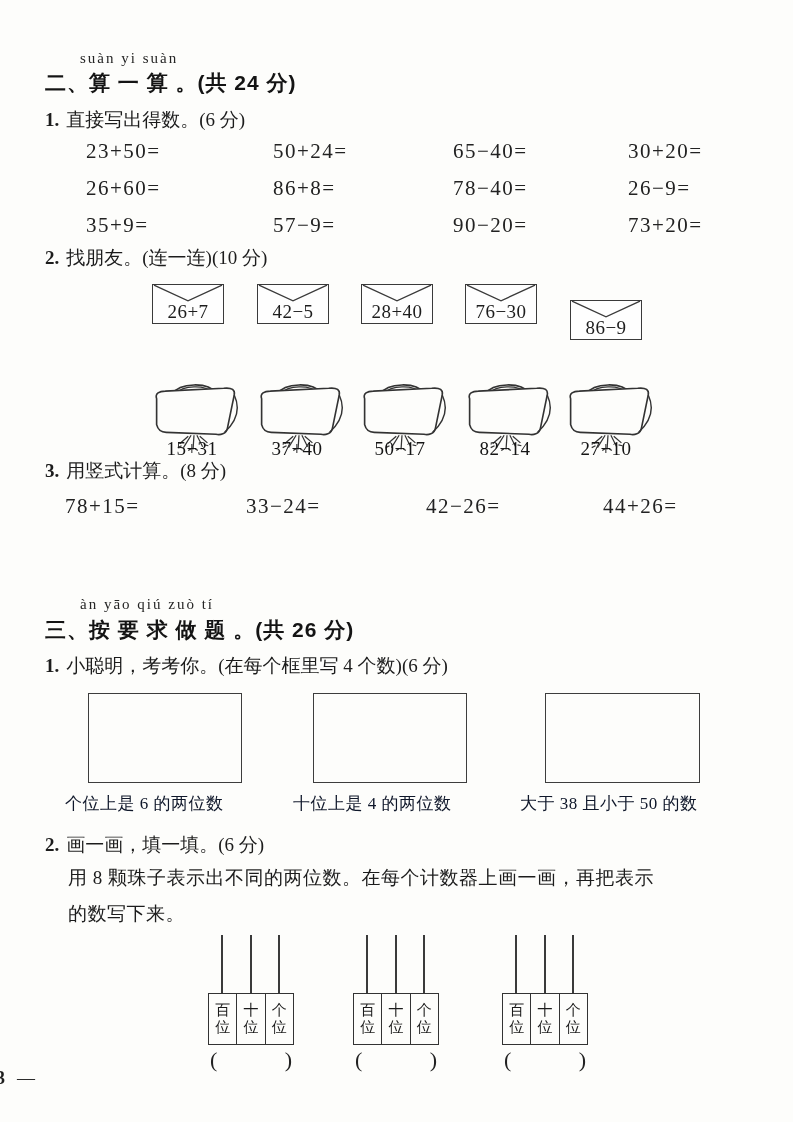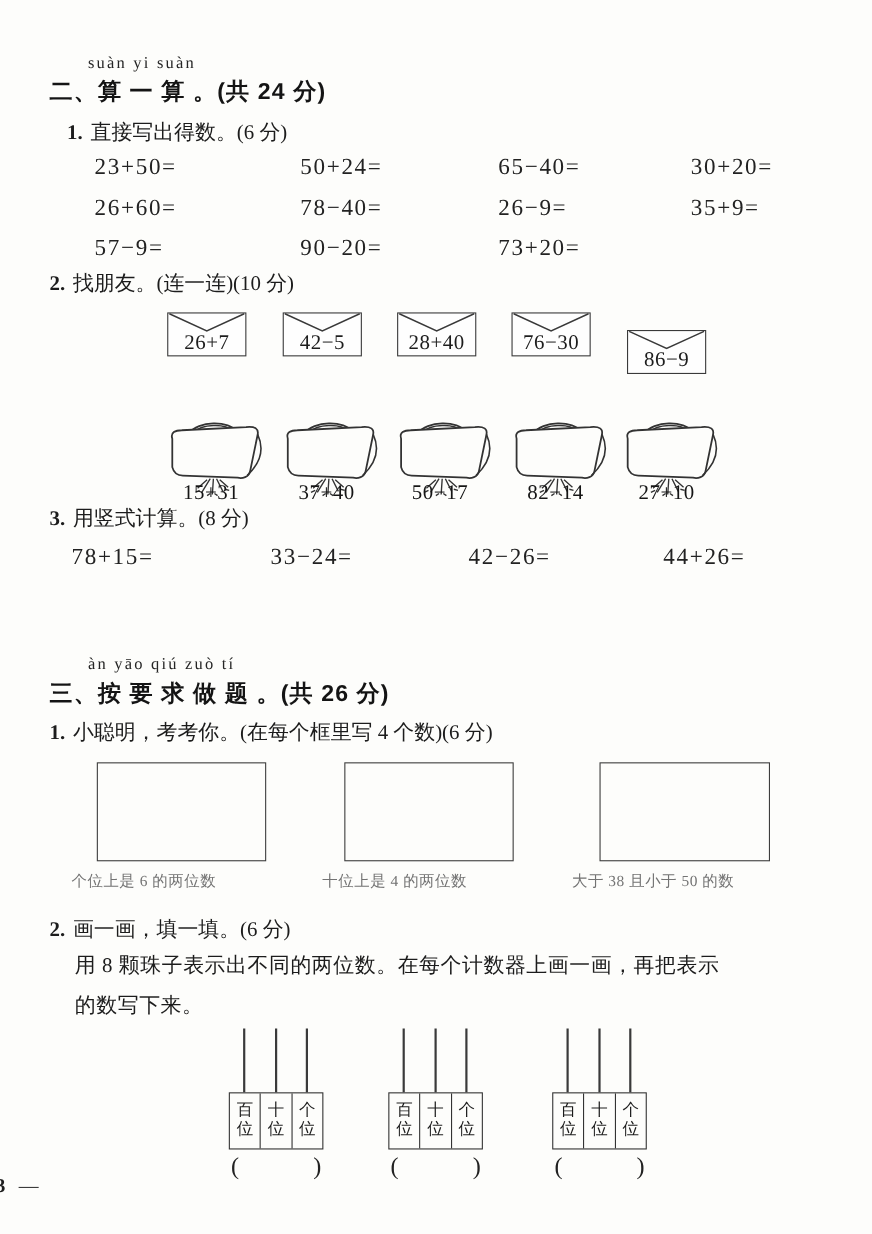--- a/index.html
+++ b/index.html
@@ -35,21 +35,21 @@
   }
   
   .basket{position:absolute; width:92px; height:80px;}
   .basket svg{position:absolute; inset:0; width:100%; height:100%;}
   .basket-text{
     position:absolute; top:25px; left:2px; width:84px; text-align:center;
     font-size:19px; letter-spacing:0.5px; color:#151515;margin-top:36px;
   }
   
   .ansbox{position:absolute; height:90px; border:1.7px solid #3d3d3d; background:#fdfdfb; box-sizing:border-box;}
-  .caption{position:absolute; font-size:14px; letter-spacing:0.5px; color:#737373; white-space:nowrap;}
+  .caption{position:absolute; font-size:17px; letter-spacing:0.5px; color:#0f172a; white-space:nowrap;}
   .para{font-size:19px; letter-spacing:0.5px; color:#1c1c1c; white-space:nowrap;}
   
   .counter{position:absolute; width:86px; height:134px;}
   .rod{position:absolute; top:0; width:2px; height:59px; background:#3a3a3a;}
   .cbase{
     position:absolute; top:58px; left:0; width:86px; height:52px;
     border:1.7px solid #333; box-sizing:border-box; display:flex; background:#fdfdfb;
   }
   .ccell{
     flex:1; display:flex; flex-direction:column; align-items:center; justify-content:center;
@@ -66,29 +66,30 @@
   .pagedash{font-size:18px;}
 </style>
 </head>
 <body>
 
 <div class="page">
 
   <div class="abs pinyin" style="left:80px; top:50px;">suàn yi suàn</div>
   <div class="abs heading" style="left:45px; top:69px;">二、算 一 算 。(共 24 分)</div>
 
-  <div class="abs sub" style="left:45px; top:107px;margin-left:16px;">
+  <div class="abs sub" style="left:45px; top:107px;">
     <span class="qnum">1.</span><span>直接写出得数。(6 分)</span>
   </div>
   <div class="abs probgrid g12" style="left:58px; top:139px;margin-left:28px;">
     <span class="expr">23+50=</span>
     <span class="expr">50+24=</span>
     <span class="expr">65−40=</span>
     <span class="expr">30+20=</span>
     <span class="expr">26+60=</span>
+    <span class="expr">86+8=</span>
     <span class="expr">78−40=</span>
     <span class="expr">26−9=</span>
     <span class="expr">35+9=</span>
     <span class="expr">57−9=</span>
     <span class="expr">90−20=</span>
     <span class="expr">73+20=</span>
   </div>
 
   <div class="abs sub" style="left:45px; top:245px;">
     <span class="qnum">2.</span><span>找朋友。(连一连)(10 分)</span>

